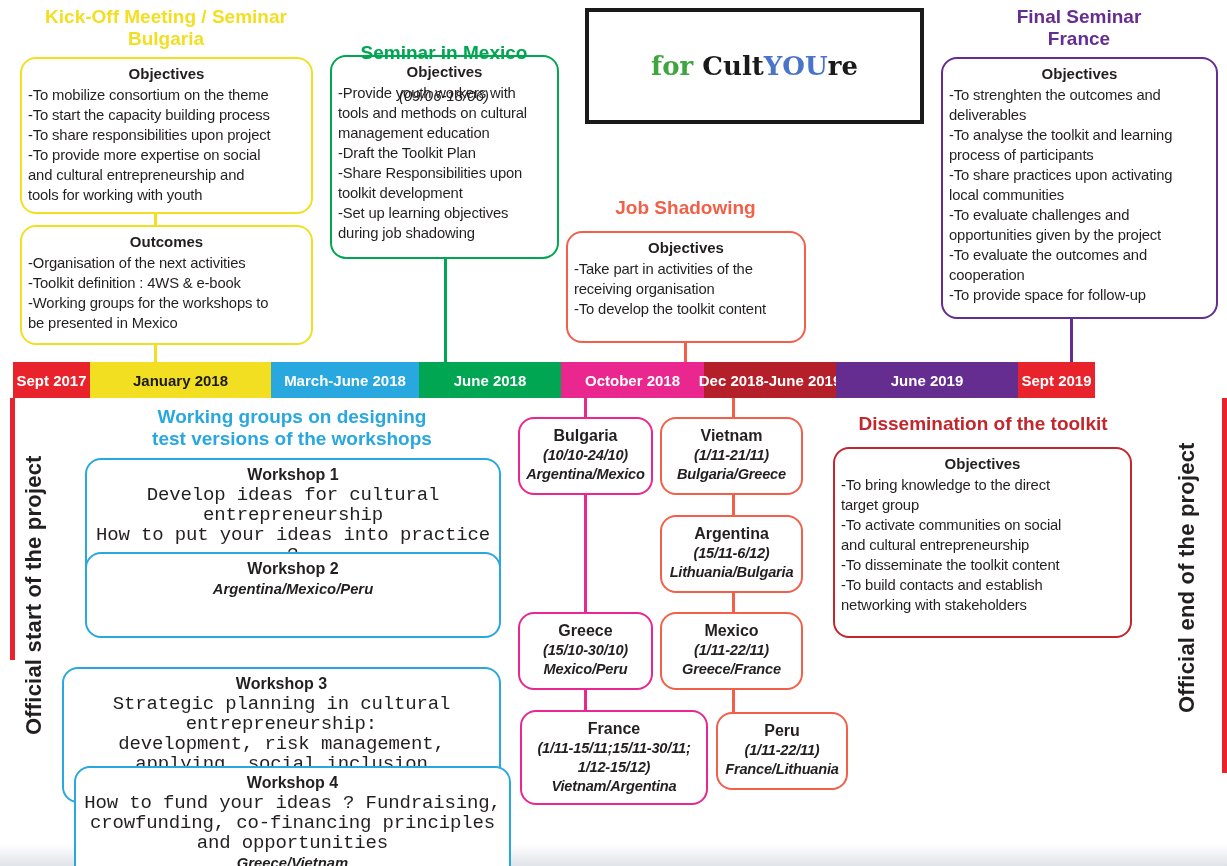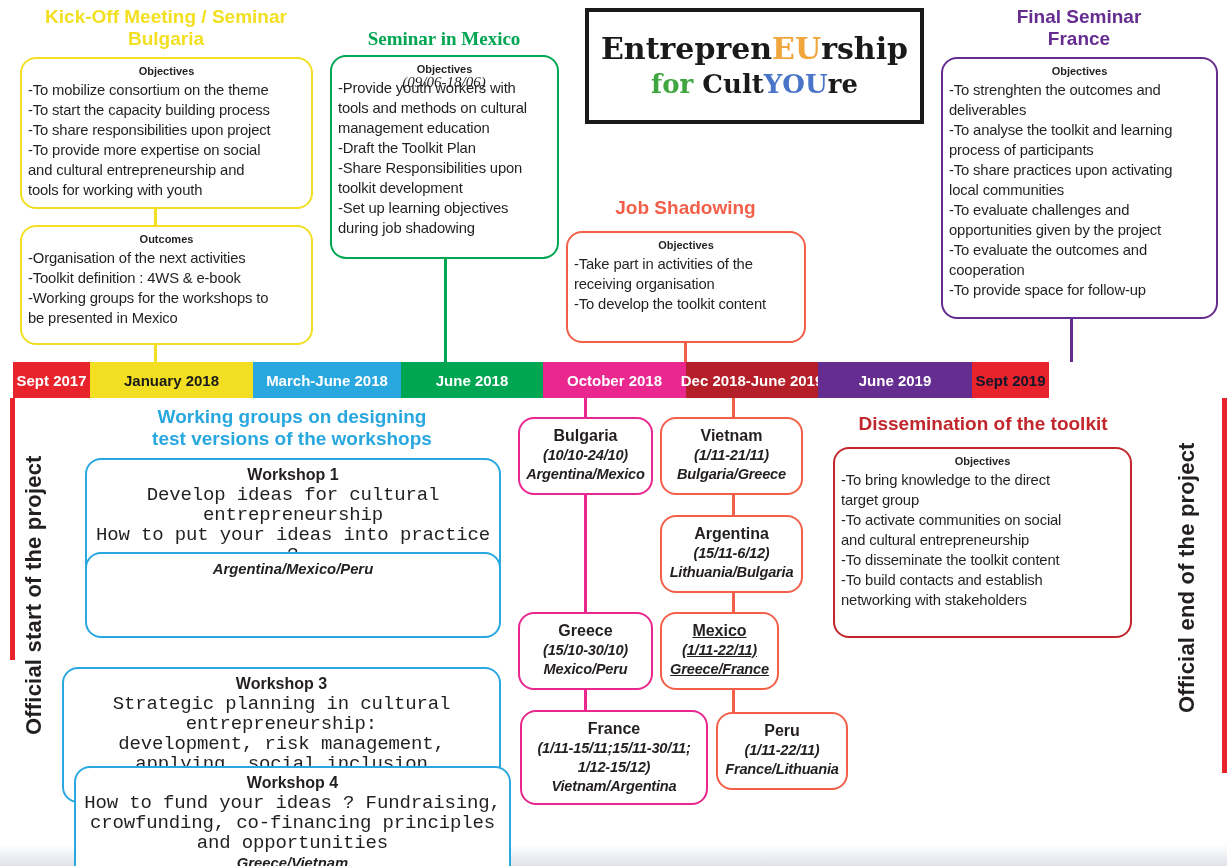--- a/index.html
+++ b/index.html
@@ -5,21 +5,21 @@
   html,body{margin:0;padding:0;background:#fff;}
   #stage{
     position:relative;width:1227px;height:866px;background:#ffffff;overflow:hidden;
     font-family:"Liberation Sans","DejaVu Sans",sans-serif;color:var(--ink,#231f20);
   }
   .section-title{position:absolute;text-align:center;font-weight:bold;font-size:19px;line-height:22px;white-space:pre-line;z-index:4;}
   .box{
     position:absolute;box-sizing:border-box;background:#fff;border:2.5px solid;border-radius:16px;
     padding:5px 6px 7px;z-index:2;
   }
-  .box .heading{text-align:center;font-weight:bold;font-size:11px;margin:1px 0 3px;}
+  .box .heading{text-align:center;font-weight:bold;font-size:15px;margin:1px 0 3px;}
   .box .body{font-size:14.8px;line-height:20px;white-space:pre-line;letter-spacing:-0.15px;}
   .b-yellow{border-color:var(--yellow);}
   .b-green{border-color:var(--green);}
   .b-jobshadow{border-color:var(--jobshadow);}
   .b-purple{border-color:var(--purple);}
   .b-cyan{border-color:var(--cyan);}
   .b-magenta{border-color:var(--magenta);}
   .b-orange{border-color:var(--jobshadow);}
   .b-crimson{border-color:var(--crimson);}
   .t-yellow{color:var(--yellow);}
@@ -93,39 +93,38 @@
   </div>
 
   <div class="box b-yellow" style="left:20px;top:225px;width:293px;min-height:120px;">
     <div class="heading">Outcomes</div>
     <div class="body">-Organisation of the next activities
 -Toolkit definition : 4WS &amp; e-book
 -Working groups for the workshops to
 be presented in Mexico</div>
   </div>
 
-  <div class="section-title t-green" style="left:328px;top:6px;width:232px;font-family:Liberation Serif, serif;">
+  <div class="section-title t-green" style="left:328px;top:20px;width:232px;">
     <div>Seminar in Mexico</div>
     <div class="mex-dates">(09/06-18/06)</div>
   </div>
 
   <div class="box b-green" style="left:330px;top:55px;width:229px;min-height:204px;">
     <div class="heading">Objectives</div>
     <div class="body">-Provide youth workers with
 tools and methods on cultural
 management education
 -Draft the Toolkit Plan
 -Share Responsibilities upon
 toolkit development
 -Set up learning objectives
 during job shadowing</div>
   </div>
 
   <div id="logo-box">
-    <div id="logo-line1"><span>Entrepren</span><span class="lg-eu">EU</span><span>rship</span></div>
     <div id="logo-line2"><span class="lg-for">for</span><span> Cult</span><span class="lg-you">YOU</span><span>re</span></div>
   </div>
 
   <div class="section-title t-jobshadow" style="left:565px;top:197px;width:241px;">Job Shadowing</div>
 
   <div class="box b-jobshadow" style="left:566px;top:231px;width:240px;min-height:112px;">
     <div class="heading">Objectives</div>
     <div class="body">-Take part in activities of the
 receiving organisation
 -To develop the toolkit content</div>
@@ -146,57 +145,58 @@
 opportunities given by the project
 -To evaluate the outcomes and
 cooperation
 -To provide space for follow-up</div>
   </div>
 
   <div id="timeline">
     <div class="tl-seg" style="width: 77px; background: rgb(232, 35, 43); color: rgb(255, 255, 255);">
         <span>Sept 2017</span>
       </div>
-    <div class="tl-seg" style="width: 163px; background: rgb(243, 223, 33); color: rgb(26, 26, 26);">
+    <div class="tl-seg" style="width: 181px; background: rgb(243, 223, 33); color: rgb(26, 26, 26);">
         <span>January 2018</span>
       </div>
     <div class="tl-seg" style="width: 148px; background: rgb(41, 168, 224); color: rgb(255, 255, 255);">
         <span>March-June 2018</span>
       </div>
     <div class="tl-seg" style="width: 142px; background: rgb(0, 166, 81); color: rgb(255, 255, 255);">
         <span>June 2018</span>
       </div>
     <div class="tl-seg" style="width: 143px; background: rgb(233, 39, 142); color: rgb(255, 255, 255);">
         <span>October 2018</span>
       </div>
     <div class="tl-seg" style="width: 132px; background: rgb(181, 31, 41); color: rgb(255, 255, 255);">
         <span>Dec 2018-June 2019</span>
       </div>
-    <div class="tl-seg" style="width: 154px; background: rgb(102, 45, 145); color: rgb(255, 255, 255);">
+    <div class="tl-seg" style="width: 182px; background: rgb(102, 45, 145); color: rgb(255, 255, 255);">
         <span>June 2019</span>
       </div>
-    <div class="tl-seg" style="width: 77px; background: rgb(232, 35, 43); color: #0f172a;">
+    <div class="tl-seg" style="width: 77px; background: rgb(232, 35, 43); color: #ffffff;">
         <span>Sept 2019</span>
       </div>
   </div>
 
   <div class="vlabel" style="left:16px;top:430px;height:330px;width:36px;">Official start of the project</div>
   <div class="vlabel" style="left:1168px;top:428px;height:300px;width:38px;">Official end of the project</div>
 
   <div class="section-title t-cyan" style="left:80px;top:406px;width:424px;">Working groups on designing
 test versions of the workshops</div>
 
   <div class="box b-cyan ws-box" style="left:85px;top:458px;width:416px;min-height:84px;">
     <div class="ws-name">Workshop 1</div>
     <div class="ws-desc">Develop ideas for cultural entrepreneurship
 How to put your ideas into practice ?</div>
     <div class="ws-countries">Greece/Bulgaria</div>
   </div>
 
   <div class="box b-cyan ws-box" style="left:85px;top:552px;width:416px;min-height:86px;">
+    <div class="ws-name">Workshop 2</div>
     <div class="ws-countries">Argentina/Mexico/Peru</div>
   </div>
 
   <div class="box b-cyan ws-box" style="left:62px;top:656px;width:439px;min-height:90px;margin-top:11px;">
     <div class="ws-name">Workshop 3</div>
     <div class="ws-desc">Strategic planning in cultural entrepreneurship:
 development, risk management, applying, social inclusion</div>
     <div class="ws-countries">France/Lithuania</div>
   </div>
 
@@ -227,21 +227,21 @@
   <div class="box b-orange country-box" style="left:660px;top:417px;width:143px;min-height:78px;">
     <div class="c-name">Vietnam</div>
     <div class="c-dates">(1/11-21/11)</div>
     <div class="c-parts">Bulgaria/Greece</div>
   </div>
   <div class="box b-orange country-box" style="left:660px;top:515px;width:143px;min-height:78px;">
     <div class="c-name">Argentina</div>
     <div class="c-dates">(15/11-6/12)</div>
     <div class="c-parts">Lithuania/Bulgaria</div>
   </div>
-  <div class="box b-orange country-box" style="left:660px;top:612px;width:119px;min-height:78px;text-decoration:underline;">
+  <div class="box b-orange country-box" style="left:660px;top:612px;width:143px;min-height:78px;">
     <div class="c-name">Mexico</div>
     <div class="c-dates">(1/11-22/11)</div>
     <div class="c-parts">Greece/France</div>
   </div>
   <div class="box b-orange country-box" style="left:716px;top:712px;width:132px;min-height:78px;">
     <div class="c-name">Peru</div>
     <div class="c-dates">(1/11-22/11)</div>
     <div class="c-parts">France/Lithuania</div>
   </div>
 

